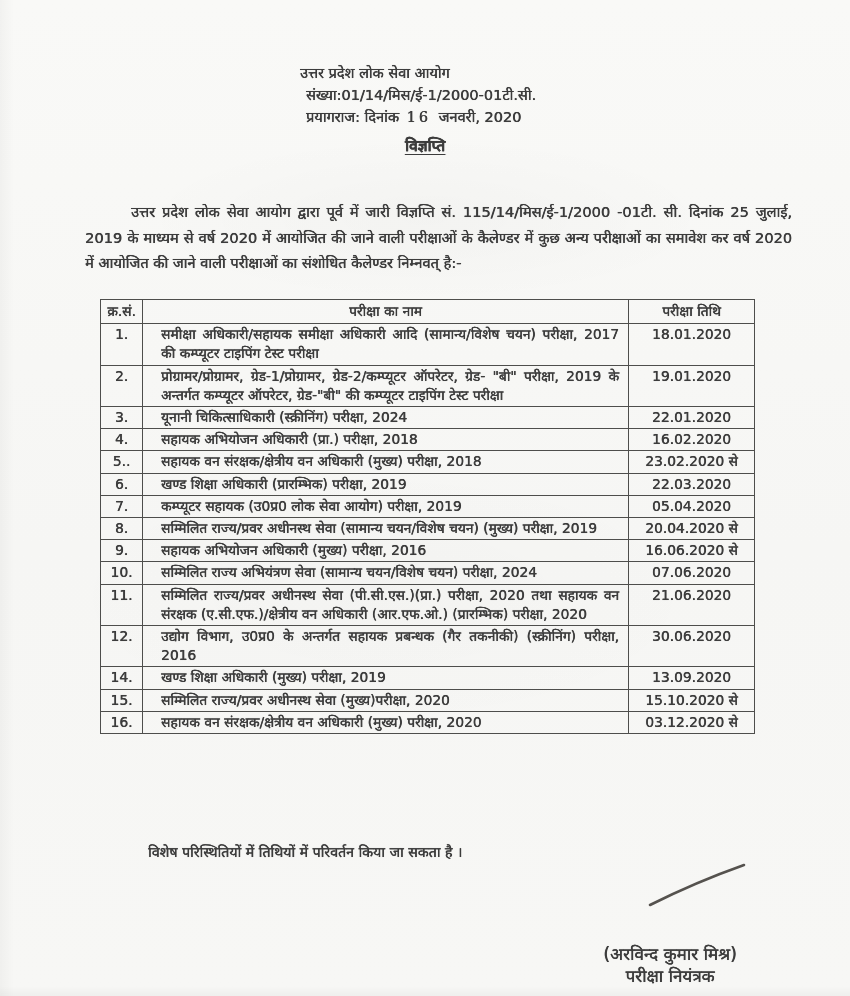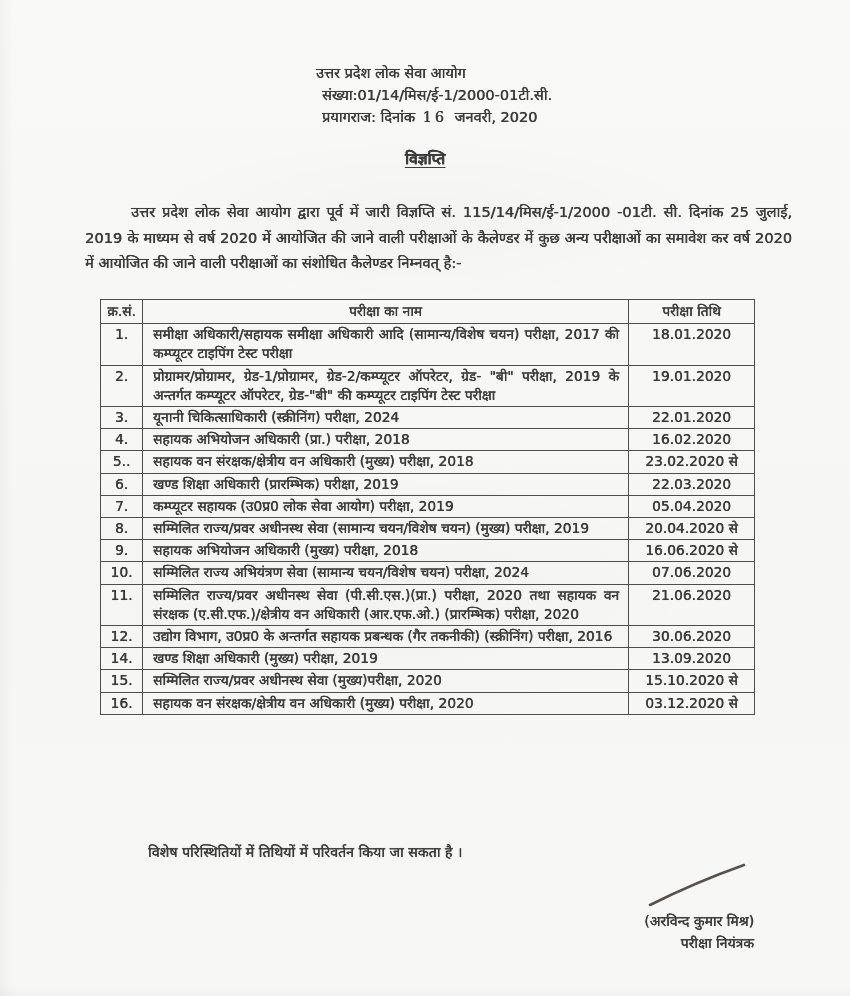--- a/index.html
+++ b/index.html
@@ -14,27 +14,27 @@
       linear-gradient(180deg, #f9f9f7 0%, #f6f6f4 55%, #f7f7f5 100%);
     font-family:"DejaVu Sans", "Liberation Sans", sans-serif;
     color:#3c3c3c;
     overflow:hidden;
   }
   
   .ink { text-shadow: 0.35px 0 0 currentColor, 0 0 0.8px rgba(80,80,80,0.45); }
 
   .header-block {
     position:absolute; left:300px; top:62px;
-    font-size:14.5px; line-height:22px; white-space:nowrap;margin-left:16px;
+    font-size:14.5px; line-height:22px; white-space:nowrap;
   }
   .header-block .indent { padding-left:6px; }
   .handwritten { letter-spacing:3px; padding:0 3px; font-family:"DejaVu Serif", serif; }
 
   .notice-title {
-    position:absolute; left:0; top:147px; width:850px;
+    position:absolute; left:0; top:134px; width:850px;
     text-align:center; font-size:15.5px; font-weight:bold;
   }
   .notice-title span { text-decoration:underline; text-underline-offset:3px; }
 
   .intro {
     position:absolute; left:85px; top:187px; width:707px;
     font-size:14.6px; line-height:25.6px;
     text-align:justify; text-indent:46px;margin-top:12px;
   }
 
@@ -48,33 +48,33 @@
   .exam-table col.c-date { width:126px; }
   .exam-table th, .exam-table td {
     border:1.6px solid #4e4e4c;
     font-size:13.8px; line-height:19.2px;
     font-weight:normal;
     padding:1px 4px;
     margin-left:28px;
   }
   .exam-table th { padding:2px 4px; }
   .exam-table td.sn   { text-align:center; vertical-align:top; }
-  .exam-table td.name { text-align:justify; vertical-align:top; padding-left:10px; padding-right:9px; }
+  .exam-table td.name { text-align:justify; vertical-align:top; padding-left:18px; padding-right:9px; }
   .exam-table td.date { text-align:center; vertical-align:top; white-space:nowrap; }
   .exam-table th.h-sn, .exam-table th.h-name, .exam-table th.h-date { text-align:center; }
 
   .note {
     position:absolute; left:148px; top:842px;
     font-size:14.2px;
   }
 
   .sig-stroke { position:absolute; left:638px; top:860px; }
   .sig-block {
-    position:absolute; left:586px; top:910px; width:168px;
-    text-align:right; font-size:14px; line-height:22px;
+    position:absolute; left:586px; top:943px; width:168px;
+    text-align:center; font-size:17px; line-height:22px;
   }
 
   
   .edge-left  { position:absolute; left:0; top:0; width:14px; height:996px;
                 background:linear-gradient(90deg, rgba(0,0,0,0.03), transparent); }
   .edge-bottom{ position:absolute; left:0; bottom:0; width:850px; height:10px;
                 background:linear-gradient(0deg, rgba(0,0,0,0.03), transparent); }
 </style>
 </head>
 <body>
@@ -143,21 +143,21 @@
       <td class="name">कम्प्यूटर सहायक (उ0प्र0 लोक सेवा आयोग) परीक्षा, 2019</td>
       <td class="date">05.04.2020</td>
     </tr>
     <tr>
       <td class="sn">8.</td>
       <td class="name">सम्मिलित राज्य/प्रवर अधीनस्थ सेवा (सामान्य चयन/विशेष चयन) (मुख्य) परीक्षा, 2019</td>
       <td class="date">20.04.2020 से</td>
     </tr>
     <tr>
       <td class="sn">9.</td>
-      <td class="name">सहायक अभियोजन अधिकारी (मुख्य) परीक्षा, 2018</td>
+      <td class="name">सहायक अभियोजन अधिकारी (मुख्य) परीक्षा, 2016</td>
       <td class="date">16.06.2020 से</td>
     </tr>
     <tr>
       <td class="sn">10.</td>
       <td class="name">सम्मिलित राज्य अभियंत्रण सेवा (सामान्य चयन/विशेष चयन) परीक्षा, 2024</td>
       <td class="date">07.06.2020</td>
     </tr>
     <tr>
       <td class="sn">11.</td>
       <td class="name">सम्मिलित राज्य/प्रवर अधीनस्थ सेवा (पी.सी.एस.)(प्रा.) परीक्षा, 2020 तथा सहायक वन संरक्षक (ए.सी.एफ.)/क्षेत्रीय वन अधिकारी (आर.एफ.ओ.) (प्रारम्भिक) परीक्षा, 2020</td>

